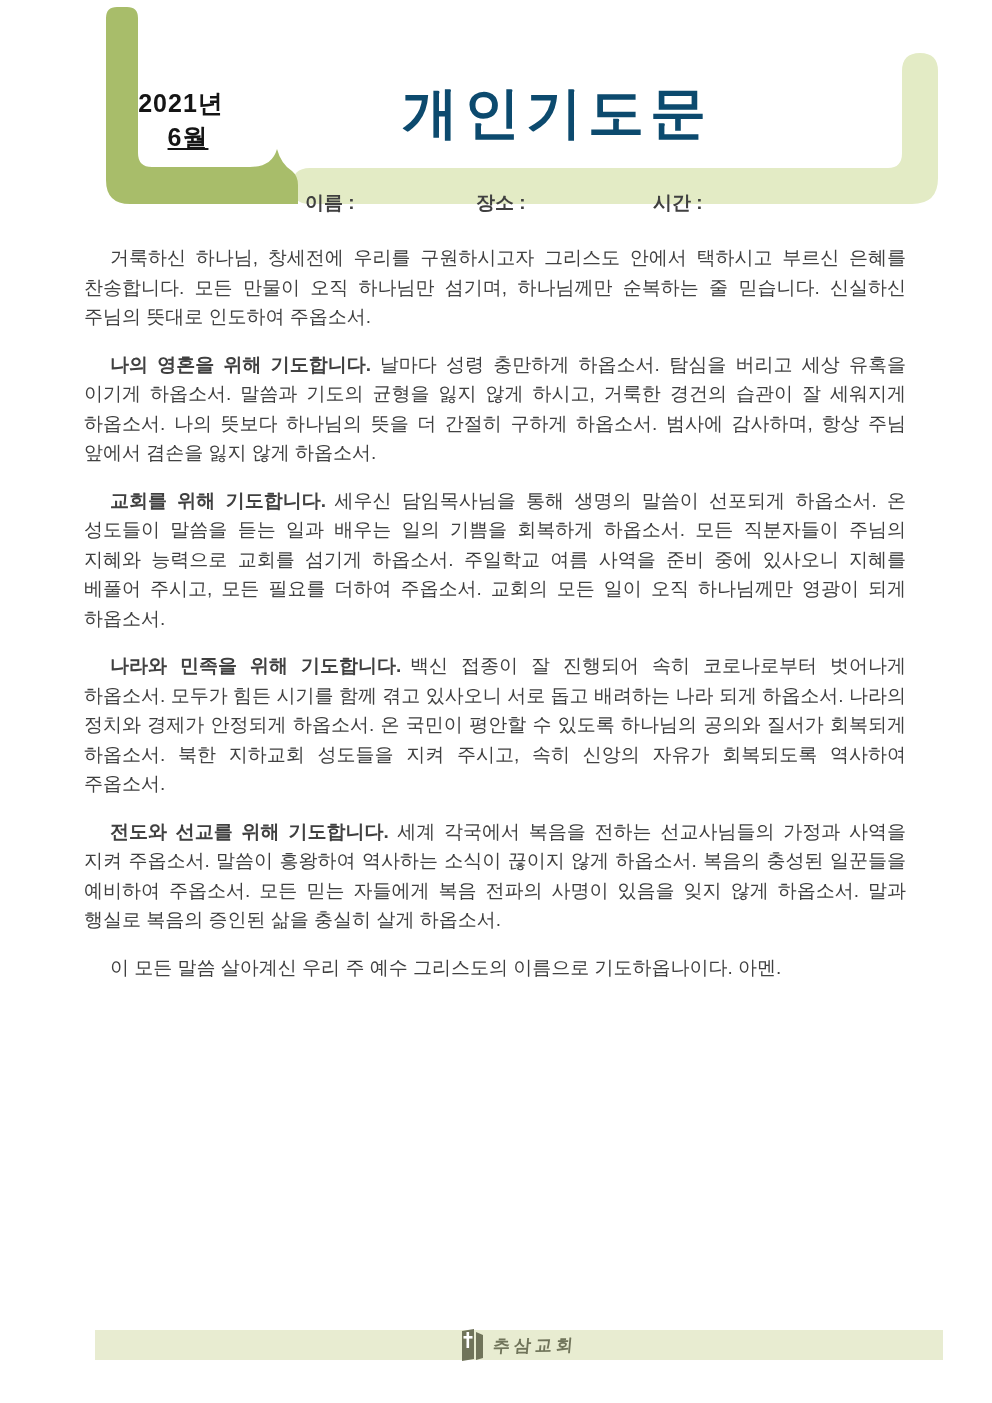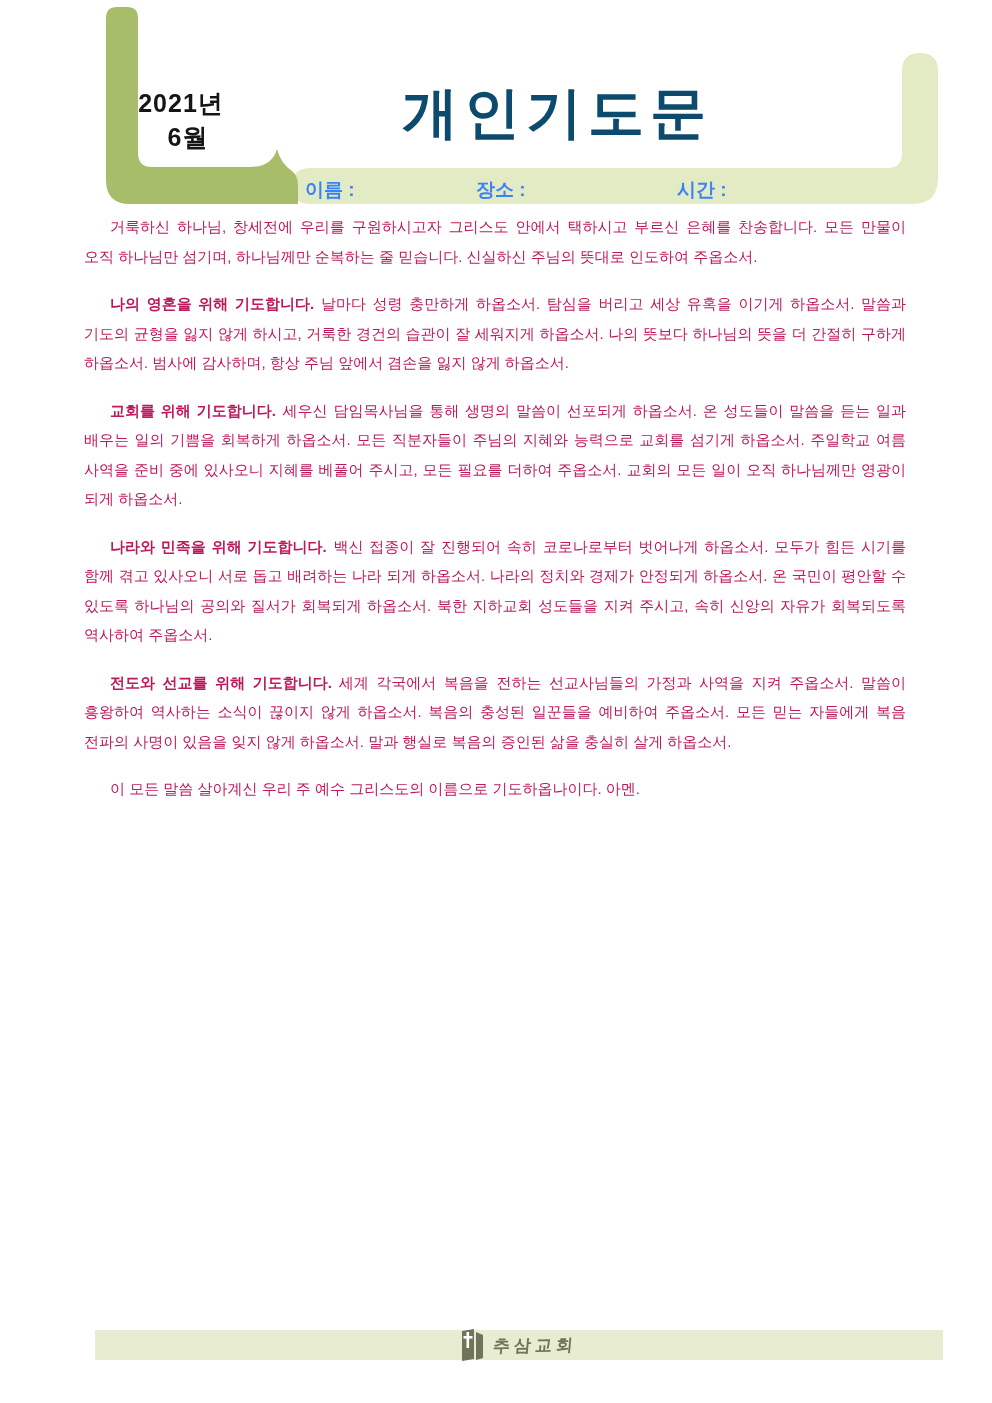--- a/index.html
+++ b/index.html
@@ -11,38 +11,38 @@
     color:#111111;
     overflow:hidden;
   }
   
   .header-ribbon{position:absolute;left:0;top:0;}
   .date-block{
     position:absolute;left:122px;top:86px;width:118px;
     text-align:center;font-weight:bold;font-size:25px;line-height:34px;
     letter-spacing:1px;color:#151515;
   }
-  .date-month{padding-left:14px;}
+  .date-month{padding-left:14px;text-decoration:underline;}
   .doc-title{
     position:absolute;left:257px;top:76px;width:600px;
     text-align:center;font-size:56px;font-weight:bold;
     letter-spacing:6px;color:#0c4a6e;white-space:nowrap;
   }
   .field-label{
-    position:absolute;top:177px;font-size:19px;font-weight:bold;color:#3b82f6;
+    position:absolute;top:190px;font-size:19px;font-weight:bold;color:#404040;
   }
   .field-name{left:305px;}
   .field-place{left:476px;}
-  .field-time{left:653px;margin-left:24px;}
+  .field-time{left:653px;}
   
   .content{
-    position:absolute;left:84px;top:212px;width:822px;
-    font-size:15px;line-height:29.5px;
+    position:absolute;left:84px;top:243px;width:822px;
+    font-size:19px;line-height:29.5px;
     text-align:justify;text-justify:inter-word;
-    word-break:keep-all;color:#be185d;
+    word-break:keep-all;color:#404040;
   }
   .content p{margin:0 0 18px 0;text-indent:26px;}
   .content p:last-child{margin-bottom:0;}
   .lead{font-weight:bold;margin-right:0.45em;}
   .lead:empty{display:none;margin:0;}
   
   .footer-band{
     position:absolute;left:95px;top:1330px;width:848px;height:30px;
     background:#e8ecd1;
     display:flex;align-items:center;justify-content:center;gap:9px;

